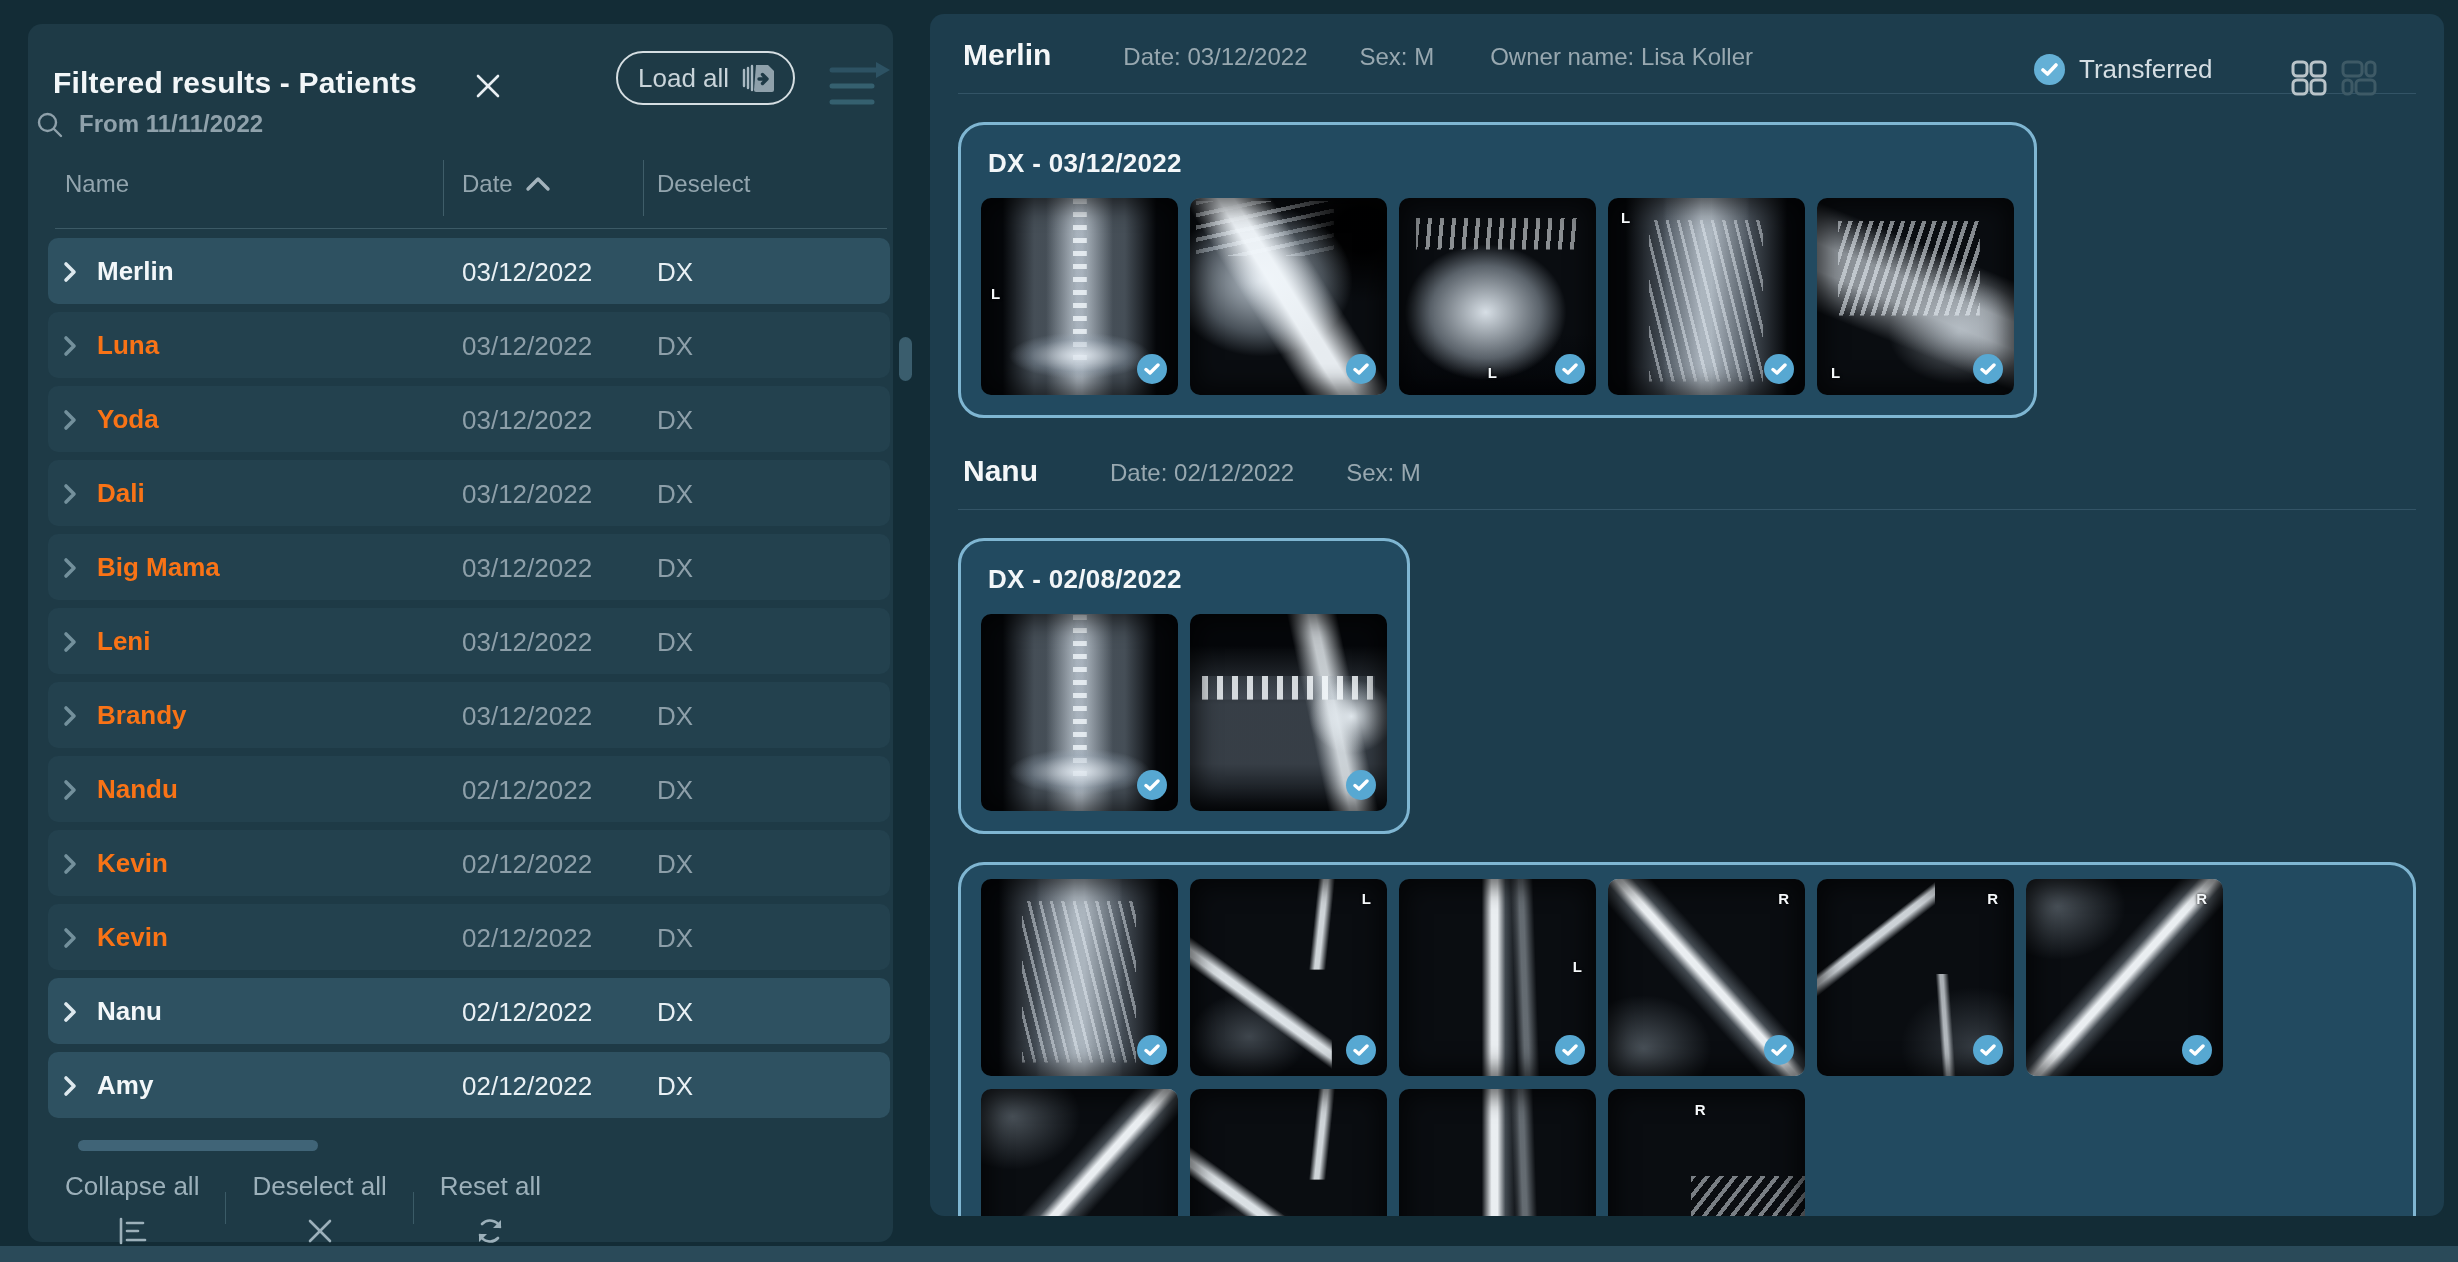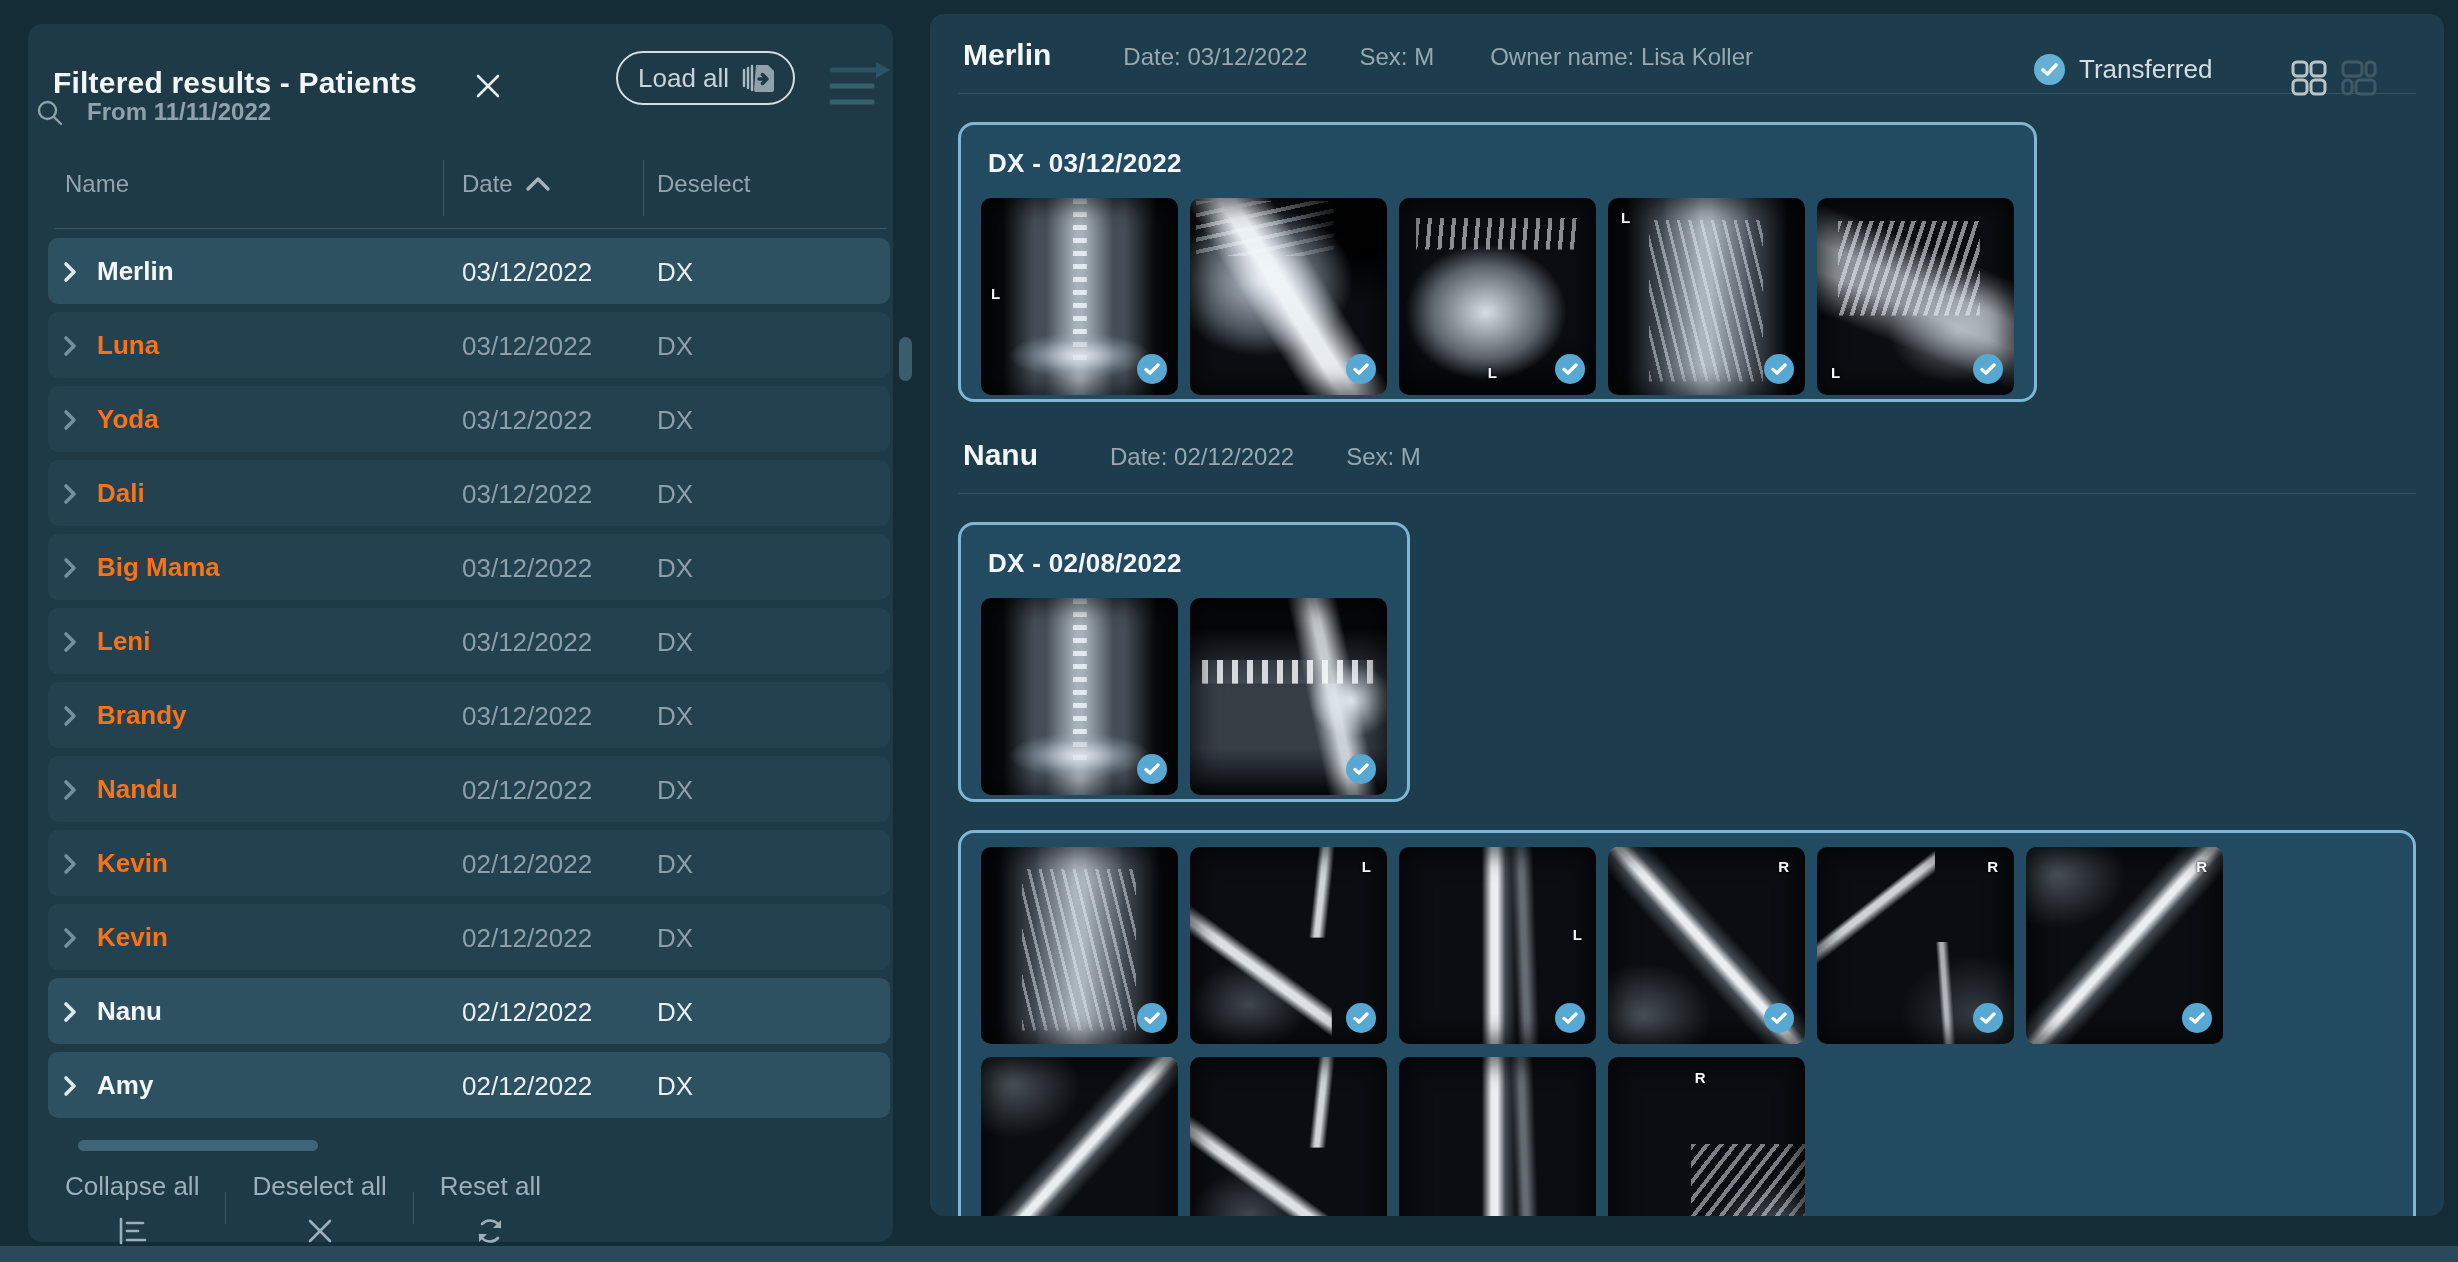--- a/index.html
+++ b/index.html
@@ -12,21 +12,21 @@
   .bottom-strip{position:absolute;left:0;bottom:0;width:100%;height:16px;background:#2a4a59;}
 
   
   .left-panel{
     position:absolute;left:28px;top:24px;width:865px;height:1218px;
     background:#1e3a46;border-radius:14px;
   }
   .lp-title{position:absolute;left:25px;top:42px;font-size:30px;font-weight:bold;color:#f2f6f8;letter-spacing:.2px;}
   .lp-close{position:absolute;left:446px;top:48px;width:28px;height:28px;cursor:pointer;}
   .lp-close line{stroke:#e8eef2;stroke-width:2.6;stroke-linecap:round;}
-  .search-row{position:absolute;left:8px;top:74px;display:flex;align-items:center;gap:24px;}
+  .search-row{position:absolute;left:8px;top:86px;display:flex;align-items:center;gap:16px;}
   .search-row svg{width:27px;height:27px;}
   .search-row svg circle{fill:none;stroke:#8fa1ab;stroke-width:2.4;}
   .search-row svg line{stroke:#8fa1ab;stroke-width:2.4;stroke-linecap:round;}
   .search-text{font-size:24px;font-weight:bold;color:#8fa1ab;}
 
   .load-all{
     position:absolute;left:588px;top:27px;height:54px;padding:0 16px 0 20px;
     display:flex;align-items:center;gap:12px;
     background:transparent;border:2.5px solid #d5dee2;border-radius:27px;cursor:pointer;
   }
@@ -88,22 +88,22 @@
 
   .patients{padding:0 28px;}
   .pheader{display:flex;align-items:baseline;margin-top:24px;padding:0 5px 21px 5px;border-bottom:1px solid rgba(130,170,190,0.22);}
   .patient + .patient .pheader{margin-top:36px;}
   .patient-name{font-size:30px;font-weight:bold;color:#f4f7f8;}
   .pmeta{font-size:24px;color:#98a8b0;}
   .meta-date{margin-left:72px;} .meta-sex{margin-left:52px;} .meta-owner{margin-left:56px;}
 
   .series-card{
     width:-moz-fit-content;width:fit-content;margin-top:28px;
-    background:#224a60;border:3px solid #7fb6d2;border-radius:16px;
-    padding:14px 20px 4px 20px;box-sizing:border-box;
+    background:#224a60;border:3px solid #7fb6d2;border-radius:26px;
+    padding:14px 20px 20px 20px;box-sizing:border-box;
   }
   .series-card.full-width{width:100%;}
   .card-title{font-size:26px;font-weight:bold;color:#f2f6f8;margin:9px 0 19px 7px;letter-spacing:.3px;}
   .thumb-row{display:flex;gap:12px;}
   .thumb-row + .thumb-row{margin-top:13px;}
   .thumb{
     position:relative;width:197px;height:197px;border-radius:10px;flex:none;
     background-color:#0a0d11;overflow:hidden;cursor:pointer;
     box-shadow:inset 0 0 22px 8px rgba(0,0,0,.6);
     background-repeat:no-repeat;

